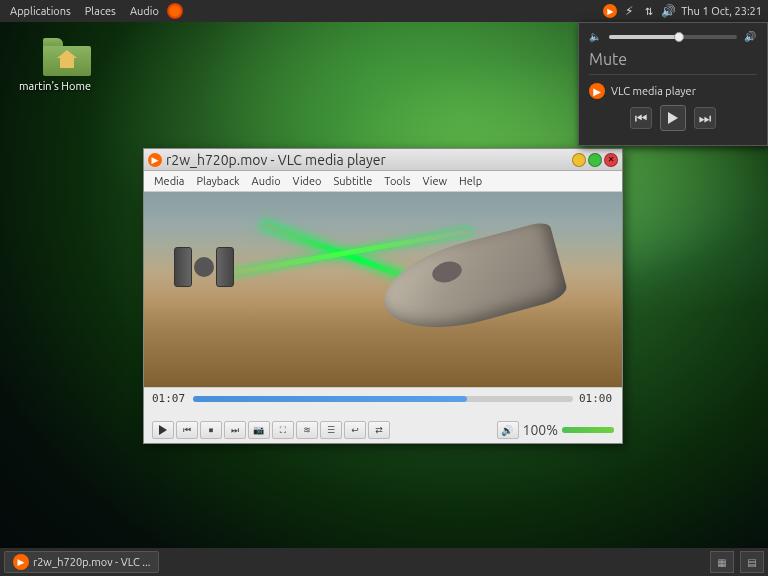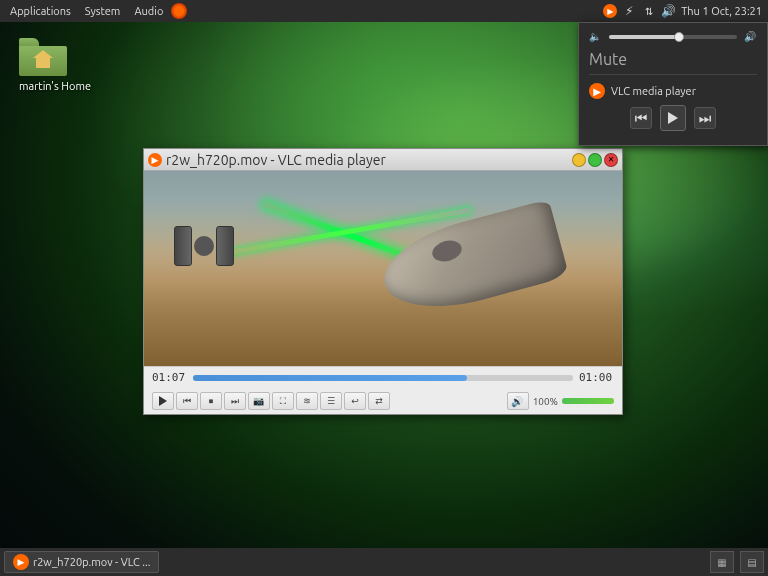--- a/index.html
+++ b/index.html
@@ -92,21 +92,21 @@
       white-space: nowrap;
     }
 
     
     .desktop-icon {
       position: absolute;
       top: 36px;
       left: 19px;
       display: flex;
       flex-direction: column;
-      align-items: flex-start;
+      align-items: flex-end;
       cursor: pointer;
       width: 72px;
     }
 
     .desktop-icon-img {
       width: 48px; height: 42px;
       display: flex; align-items: center; justify-content: center;
     }
 
     .folder-icon {
@@ -363,21 +363,21 @@
     .vlc-controls {
       background: #ececec;
       padding: 4px 8px;
       border-top: 1px solid #ccc;
     }
 
     .vlc-progress-row {
       display: flex;
       align-items: center;
       gap: 6px;
-      margin-bottom: 8px;
+      margin-bottom: 16px;
     }
 
     .vlc-time {
       font-size: 11px;
       color: #333;
       font-family: monospace;
       min-width: 35px;
     }
 
     .vlc-progress-bar {
@@ -444,21 +444,21 @@
     }
 
     .vlc-volume-fill {
       height: 100%;
       background: linear-gradient(to right, #50c050, #70d040);
       border-radius: 3px;
       width: 100%;
     }
 
     .vlc-vol-label {
-      font-size: 10px;
+      font-size: 14px;
       color: #444;
       text-align: right;
     }
 
     
     #sound-popup {
       position: absolute;
       top: 22px;
       right: 0;
       width: 190px;
@@ -641,21 +641,21 @@
     }
   </style>
 </head>
 <body>
 
 <div id="desktop">
 
   <div id="top-panel">
     <div class="panel-left">
       <div class="panel-app-item">Applications</div>
-      <div class="panel-app-item">System</div>
+      <div class="panel-app-item">Places</div>
       <div class="panel-app-item">Audio</div>
       <div class="panel-icon">
         <div class="firefox-icon"></div>
       </div>
     </div>
     <div class="panel-right">
 
       <div class="panel-icon" style="background:#f60;border-radius:50%;width:14px;height:14px;font-size:8px;color:white;display:flex;align-items:center;justify-content:center;font-weight:bold;">▶</div>
 
       <div class="panel-icon" style="font-size:12px;">⚡</div>
@@ -714,20 +714,30 @@
     <div class="vlc-titlebar">
       <div class="vlc-title-icon">▶</div>
       <span class="vlc-title-text">r2w_h720p.mov - VLC media player</span>
       <div class="vlc-window-controls">
         <div class="wc-btn wc-minimize"></div>
         <div class="wc-btn wc-maximize"></div>
         <div class="wc-btn wc-close">✕</div>
       </div>
     </div>
 
+    <div class="vlc-menubar">
+      <div class="vlc-menu-item">Media</div>
+      <div class="vlc-menu-item">Playback</div>
+      <div class="vlc-menu-item">Audio</div>
+      <div class="vlc-menu-item">Video</div>
+      <div class="vlc-menu-item">Subtitle</div>
+      <div class="vlc-menu-item">Tools</div>
+      <div class="vlc-menu-item">View</div>
+      <div class="vlc-menu-item">Help</div>
+    </div>
 
     <div class="vlc-video-area">
       <div class="sw-scene">
 
         <div class="laser"></div>
         <div class="laser2"></div>
 
         <div class="tiefighter">
           <div class="tie-wing-l"></div>
           <div class="tie-wing-r"></div>

